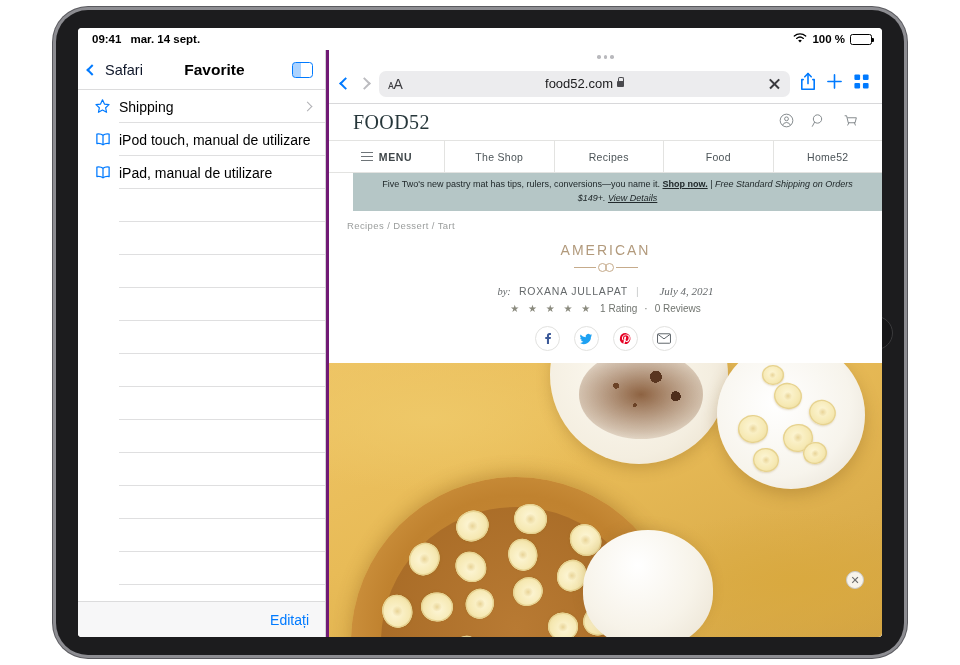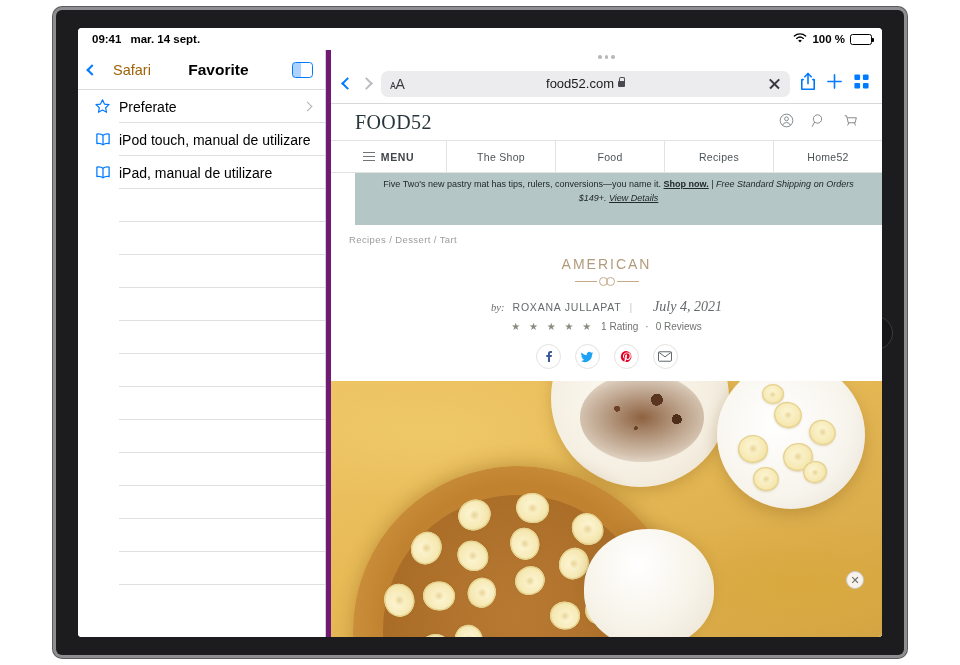--- a/index.html
+++ b/index.html
@@ -9,21 +9,21 @@
     font-family: "Liberation Sans", sans-serif;
     overflow: hidden;
   }
 
   
   #device {
     position: absolute;
     left: 56px; top: 10px;
     width: 848px; height: 645px;
     background: #1c1c1e;
-    border-radius: 6px;
+    border-radius: 32px;
     box-shadow: 0 0 0 3px #8d8d92, 0 0 0 4px #5a5a5f;
   }
   #bezel-inner {
     position: absolute;
     left: 22px; top: 18px;
     width: 804px; height: 609px;
     background: #000;
     border-radius: 4px;
     overflow: hidden;
   }
@@ -90,22 +90,22 @@
   #sidebar-nav {
     height: 40px;
     flex: 0 0 40px;
     display: flex;
     align-items: center;
     padding: 0 12px 0 10px;
     border-bottom: 1px solid #dcdcdd;
     background: #fff;
   }
   #back-link {
-    display: flex; align-items: center; gap: 17px;
-    color: #a16207; font-size: 14.5px; text-align: center;
+    display: flex; align-items: center; gap: 9px;
+    color: #0f172a; font-size: 14.5px; text-align: center;
   }
   .chev-back {
     width: 8px; height: 8px;
     border-left: 2px solid #007aff;
     border-bottom: 2px solid #007aff;
     transform: rotate(45deg);
   }
   #sidebar-title {
     flex: 1; text-align: center;
     font-size: 15.5px; font-weight: bold; color: #000;
@@ -158,21 +158,21 @@
     display: flex; align-items: center; justify-content: flex-end;
     padding-right: 16px;
   }
   #edit-button { color: #007aff; font-size: 14px; }
 
   
   #browser {
     flex: 1; min-width: 0;
     display: flex; flex-direction: column;
     background: #fff;
-    border-left: 5px solid #701a75;
+    border-left: 3px solid #701a75;
   }
   #grabber-bar {
     height: 14px; flex: 0 0 14px;
     background: #fff;
     display: flex; align-items: center; justify-content: center;
   }
   .dots { display: flex; gap: 3px; }
   .dots span { width: 3.5px; height: 3.5px; border-radius: 50%; background: #b9b9bd; }
 
   #toolbar {
@@ -252,21 +252,21 @@
     flex: 1;
     display: flex; align-items: center; justify-content: center;
     border-right: 1px solid #e3e3e1;
     letter-spacing: .3px;
   }
   .nav-cell:last-child { border-right: none; text-align: center; }
 
   #promo {
     flex: 0 0 auto;
     background: #b5c6c6;
-    padding: 5px 20px 20px;
+    padding: 5px 20px 6px;
     text-align: center;
     font-size: 9px; color: #21292b; line-height: 1.5; margin-left: 24px;
   }
   #promo b { text-decoration: underline; font-weight: bold; }
   #promo i { font-style: italic; }
   #promo u { text-decoration: underline; font-style: italic; }
 
   #breadcrumb {
     flex: 0 0 auto;
     padding: 9px 18px 6px;
@@ -289,21 +289,21 @@
   #recipe-title {
     font-size: 24.5px; font-weight: normal; color: #2c3133;
     letter-spacing: -.2px; margin-bottom: 13px;
   }
   #byline {
     font-size: 10.5px; color: #65696b; letter-spacing: .8px;
     display: flex; align-items: center; justify-content: center; gap: 8px;
   }
   #byline .by { font-family: "Liberation Serif", serif; font-style: italic; letter-spacing: 0; }
   #byline .divider { color: #c9cbcb; }
-  #byline .date { font-family: "Liberation Serif", serif; font-style: italic; letter-spacing: 0; font-size: 14px; margin-left: 12px; }
+  #byline .date { font-family: "Liberation Serif", serif; font-style: italic; letter-spacing: 0; font-size: 11px; margin-left: 12px; }
   #rating-row {
     margin-top: 6px;
     font-size: 10px; color: #70746f;
     display: flex; align-items: center; justify-content: center; gap: 7px;
   }
   #stars { color: #8a8a7e; letter-spacing: 3px; font-size: 10px; }
   #share-row {
     margin-top: 12px; margin-bottom: 12px;
     display: flex; justify-content: center; gap: 14px;
   }
@@ -431,21 +431,21 @@
             <div id="sidebar-toggle"></div>
           </div>
 
           <div id="bookmark-list">
             <div class="bm-row">
               <span class="bm-ico">
                 <svg width="17" height="17" viewBox="0 0 20 20">
                   <path d="M10 2.2l2.3 5 5.4.6-4 3.7 1.1 5.3-4.8-2.7-4.8 2.7 1.1-5.3-4-3.7 5.4-.6z" fill="none" stroke="#007aff" stroke-width="1.4" stroke-linejoin="round"></path>
                 </svg>
               </span>
-              <span class="bm-label">Preferate</span>
+              <span class="bm-label">Shipping</span>
               <span class="bm-chev"></span>
               <span class="sep"></span>
             </div>
             <div class="bm-row">
               <span class="bm-ico">
                 <svg width="18" height="15" viewBox="0 0 20 16">
                   <path d="M10 3.3C8.3 1.9 5.9 1.5 3.2 1.9v10.6c2.7-.4 5.1 0 6.8 1.4 1.7-1.4 4.1-1.8 6.8-1.4V1.9c-2.7-.4-5.1 0-6.8 1.4z" fill="none" stroke="#007aff" stroke-width="1.4" stroke-linejoin="round"></path>
                   <path d="M10 3.3v10.6" stroke="#007aff" stroke-width="1.4"></path>
                 </svg>
               </span>
@@ -496,20 +496,23 @@
                 <div class="empty-row">
                   <span class="sep"></span>
                 </div>
                 <div class="empty-row">
                   <span class="sep"></span>
                 </div>
                 <div class="empty-row"></div>
               </div>
           </div>
 
+          <div id="sidebar-footer">
+            <span id="edit-button">Editați</span>
+          </div>
         </div>
 
         <div id="browser">
 
           <div id="grabber-bar">
             <span class="dots">
                 <span></span>
                 <span></span>
                 <span></span>
               </span>
@@ -582,22 +585,22 @@
             <div id="site-nav">
               <div id="menu-cell">
                 <span class="burger">
                     <i></i>
                     <i></i>
                     <i></i>
                   </span>
                 <span>MENU</span>
               </div>
               <div class="nav-cell">The Shop</div>
+              <div class="nav-cell">Recipes</div>
               <div class="nav-cell">Food</div>
-              <div class="nav-cell">Recipes</div>
               <div class="nav-cell">Home52</div>
             </div>
 
             <div id="promo">
               <span>Five Two's new pastry mat has tips, rulers, conversions—you name it.</span>
               <b>Shop now.</b>
               <span>|</span>
               <i>Free Standard Shipping on Orders $149+.</i>
               <u>View Details</u>
             </div>

